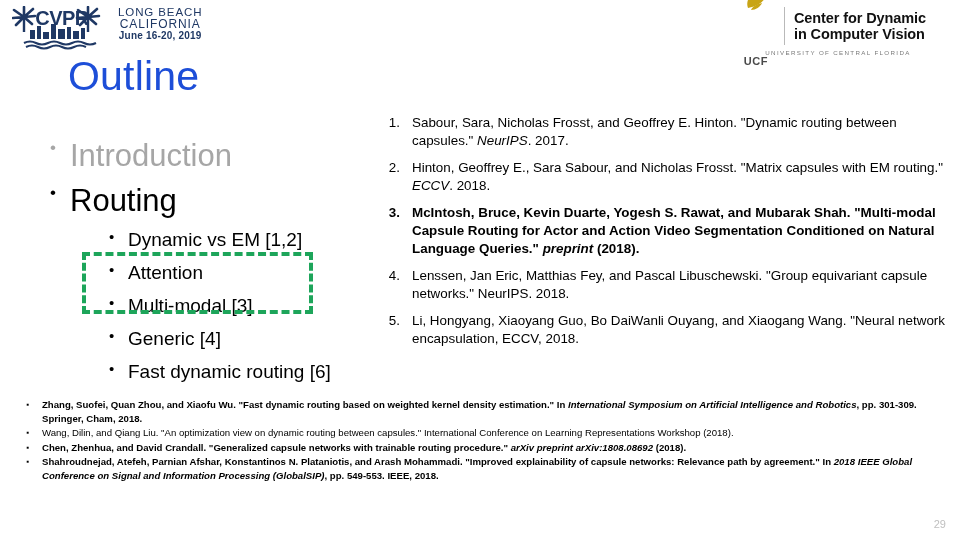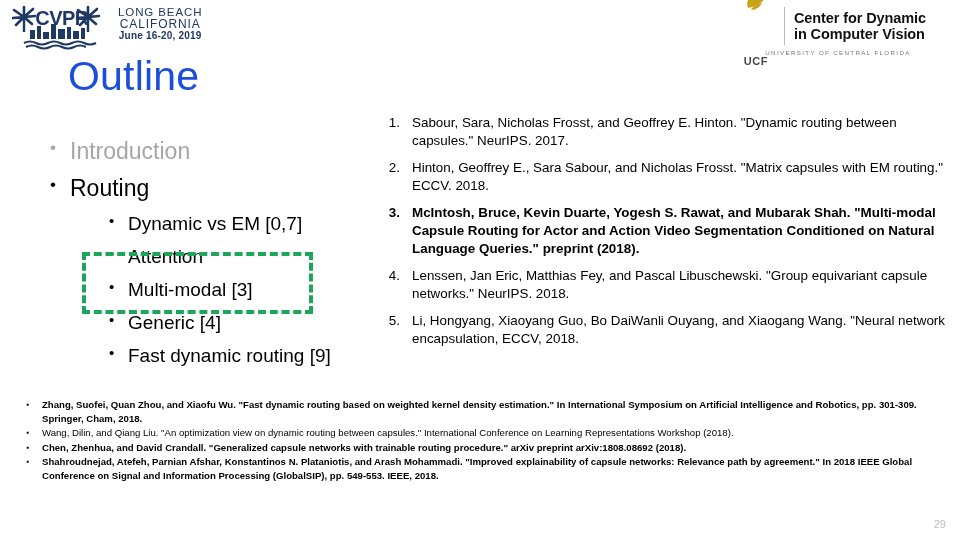--- a/index.html
+++ b/index.html
@@ -61,21 +61,21 @@
     font-size: 41px; color: #1d4ed8; font-weight: normal;
     letter-spacing: .2px; line-height: 1;
   }
 
   
   .outline {
     position: absolute; left: 46px; top: 140px;
     width: 330px;
   }
   .lvl1 {
-    font-size: 23px; color: #000000;
+    font-size: 31px; color: #000000;
     line-height: 1.0; margin: 0 0 14px 0;
     padding-left: 24px; position: relative; white-space: nowrap;
   }
   .lvl1.dim { color: #a6a6a6; }
   .lvl1::before {
     content: "\2022"; position: absolute; left: 4px; top: -1px;
     font-size: 17px;
   }
   .sublist { margin-top: 6px; }
   .lvl2 {
@@ -100,21 +100,21 @@
   
   .refs {
     position: absolute; left: 382px; top: 114px;
     width: 568px;
     font-size: 13.4px; color: #000000; line-height: 1.34;
   }
   .ref-item { display: flex; margin-bottom: 9px; }
   .ref-num { width: 30px; flex: none; text-align: right; padding-right: 12px; }
   .ref-txt { flex: 1; }
   .ref-item.bold .ref-num, .ref-item.bold .ref-txt { font-weight: bold; }
-  .it { }
+  .it { font-style: italic; }
 
   
   .footnotes {
     position: absolute; left: 14px; top: 398px;
     width: 910px;
     font-size: 9.6px; color: #000000; line-height: 1.42;
   }
   .fn-item { display: flex; margin-bottom: 1px; }
   .fn-bullet {
     width: 28px; flex: none; text-align: center;
@@ -193,25 +193,25 @@
     </div>
     <div class="ucf-tagline">UNIVERSITY OF CENTRAL FLORIDA</div>
   </div>
 
   <div class="slide-title">Outline</div>
 
   <div class="outline">
     <div class="lvl1 dim">Introduction</div>
     <div class="lvl1">Routing</div>
     <div class="sublist">
-      <div class="lvl2">Dynamic vs EM [0,7]</div>
+      <div class="lvl2">Dynamic vs EM [1,2]</div>
       <div class="lvl2">Attention</div>
       <div class="lvl2">Multi-modal [3]</div>
       <div class="lvl2">Generic [4]</div>
-      <div class="lvl2">Fast dynamic routing [9]</div>
+      <div class="lvl2">Fast dynamic routing [6]</div>
     </div>
   </div>
 
   <div class="highlight-box"></div>
 
   <div class="refs">
       <div class="ref-item">
         <div class="ref-num">1.</div>
         <div class="ref-txt"><span>Sabour, Sara, Nicholas Frosst, and Geoffrey E. Hinton. "Dynamic routing between capsules." </span><span class="it">NeurIPS</span><span>. 2017.</span></div>
       </div>

